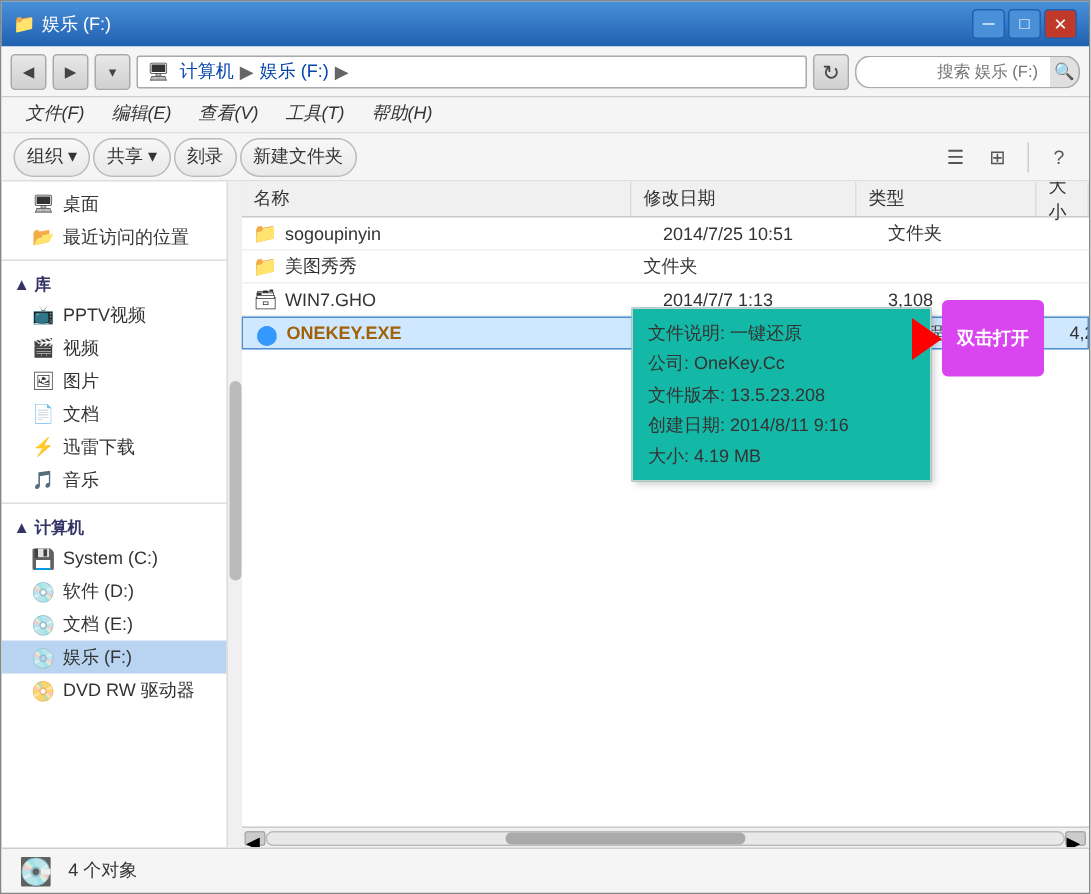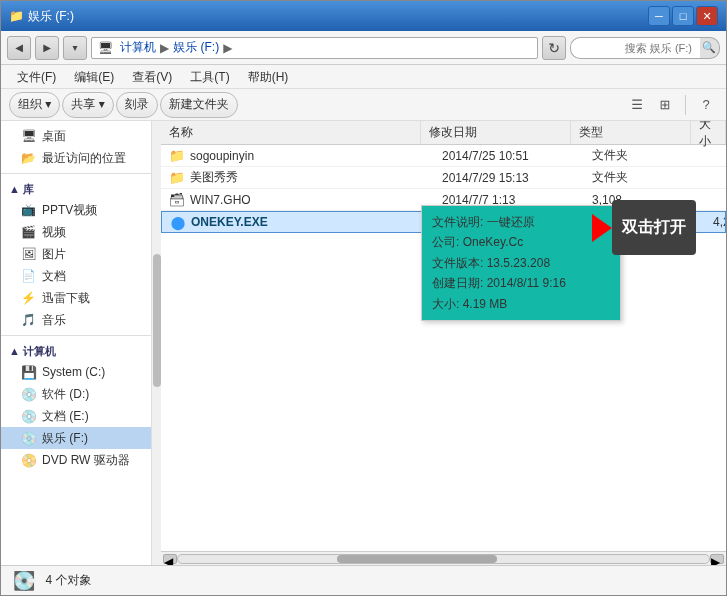--- a/index.html
+++ b/index.html
@@ -103,25 +103,26 @@
       justify-content: center;
       cursor: pointer;
       font-size: 11px;
     }
 
     
     .menu-bar {
       background: #f5f5f5;
       height: 24px;
       display: flex;
-      align-items: flex-end;
+      align-items: flex-start;
       padding: 0 8px;
       gap: 2px;
       border-bottom: 1px solid #ddd;
       flex-shrink: 0;
+      font-style: italic;
     }
     .menu-item {
       padding: 2px 8px;
       cursor: pointer;
       border-radius: 2px;
       color: #333;
       font-size: 12px;
     }
 
     
@@ -322,23 +323,23 @@
       gap: 0;
     }
     .arrow-right {
       width: 0;
       height: 0;
       border-top: 14px solid transparent;
       border-bottom: 14px solid transparent;
       border-left: 20px solid red;
     }
     .dblclick-label {
-      background: #404040;
+      background: #d946ef;
       color: white;
-      font-size: 16px;
+      font-size: 12px;
       font-weight: bold;
       padding: 17px 10px;
       border-radius: 4px;
       white-space: nowrap;
     }
 
     
     .h-scroll-area {
       height: 14px;
       background: #f0f0f0;
@@ -545,38 +546,37 @@
           <div class="file-cell file-cell-date">2014/7/25 10:51</div>
           <div class="file-cell file-cell-type">文件夹</div>
           <div class="file-cell file-cell-size"></div>
         </div>
 
         <div class="file-row">
           <div class="file-cell file-cell-name">
             <span class="file-icon">📁</span>
             <span>美图秀秀</span>
           </div>
-          <div class="file-cell file-cell-date">2014/7/29 15:13</div>
           <div class="file-cell file-cell-type">文件夹</div>
           <div class="file-cell file-cell-size"></div>
         </div>
 
         <div class="file-row">
           <div class="file-cell file-cell-name">
             <span class="file-icon">🗃</span>
             <span>WIN7.GHO</span>
           </div>
           <div class="file-cell file-cell-date">2014/7/7 1:13</div>
           <div class="file-cell file-cell-size">3,108</div>
         </div>
 
         <div class="file-row highlighted" style="position:relative;">
           <div class="file-cell file-cell-name">
             <span class="file-icon" style="color:#3399ff;">⬤</span>
-            <span style="font-weight:bold;color:#0c4a6e;">ONEKEY.EXE</span>
+            <span style="font-weight:bold;color:#a16207;">ONEKEY.EXE</span>
           </div>
           <div class="file-cell file-cell-date"></div>
           <div class="file-cell file-cell-type">应用程序</div>
           <div class="file-cell file-cell-size">4,2</div>
         </div>
 
         <div class="tooltip-popup">
           <div>文件说明: 一键还原</div>
           <div>公司: OneKey.Cc</div>
           <div>文件版本: 13.5.23.208</div>

